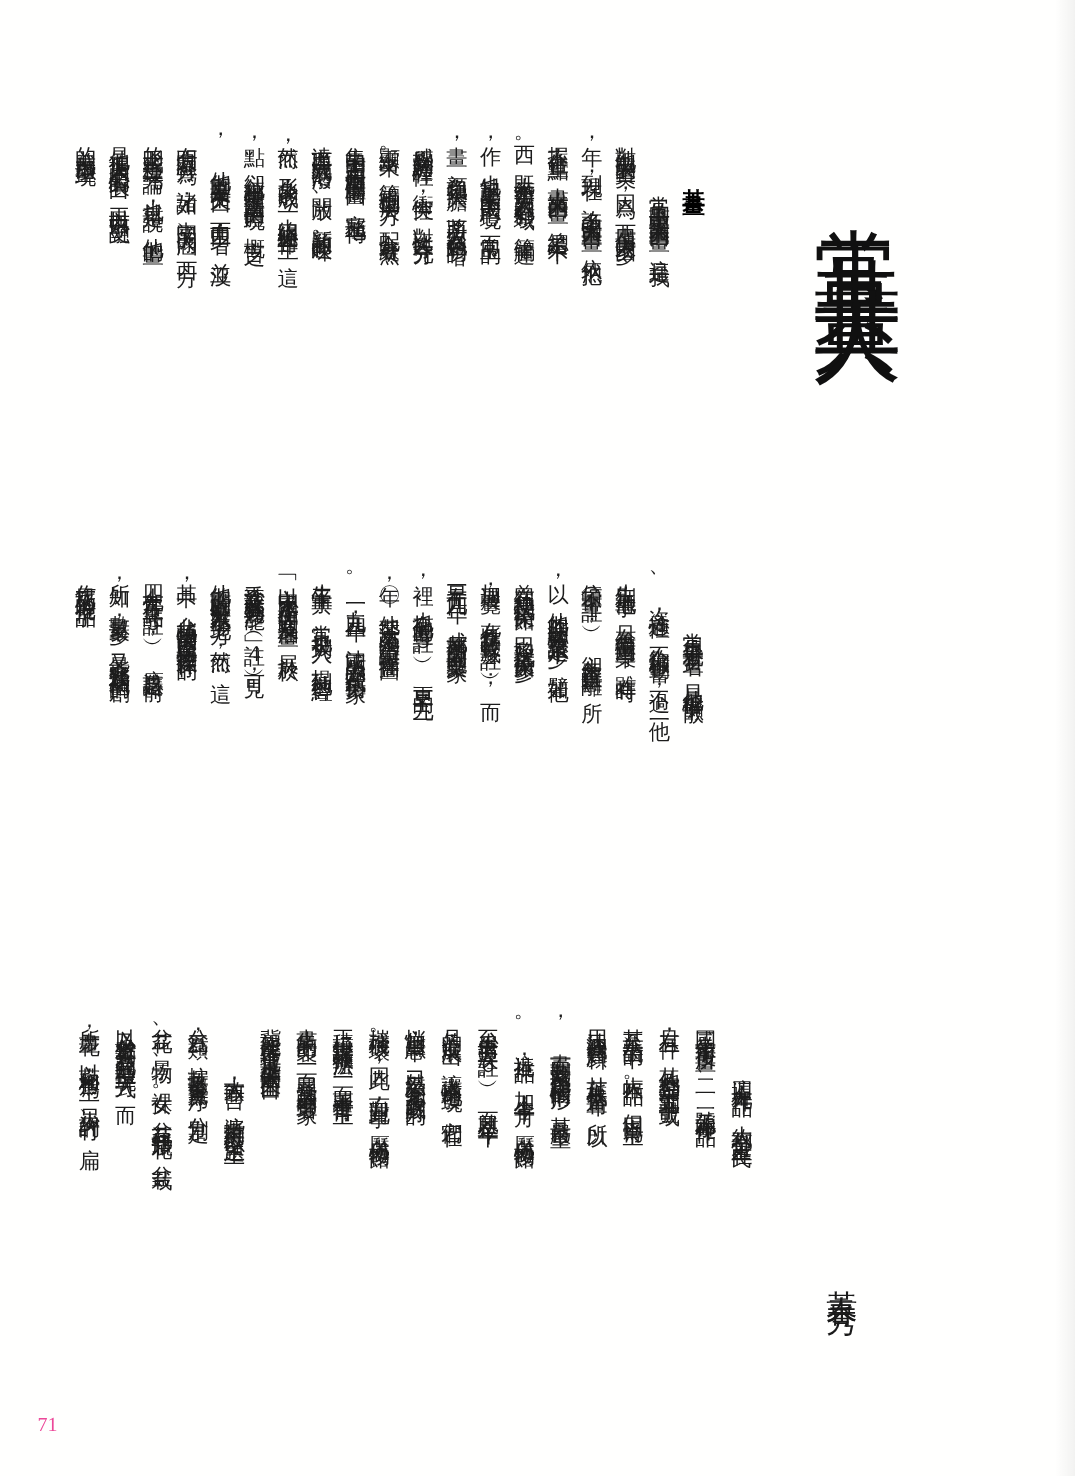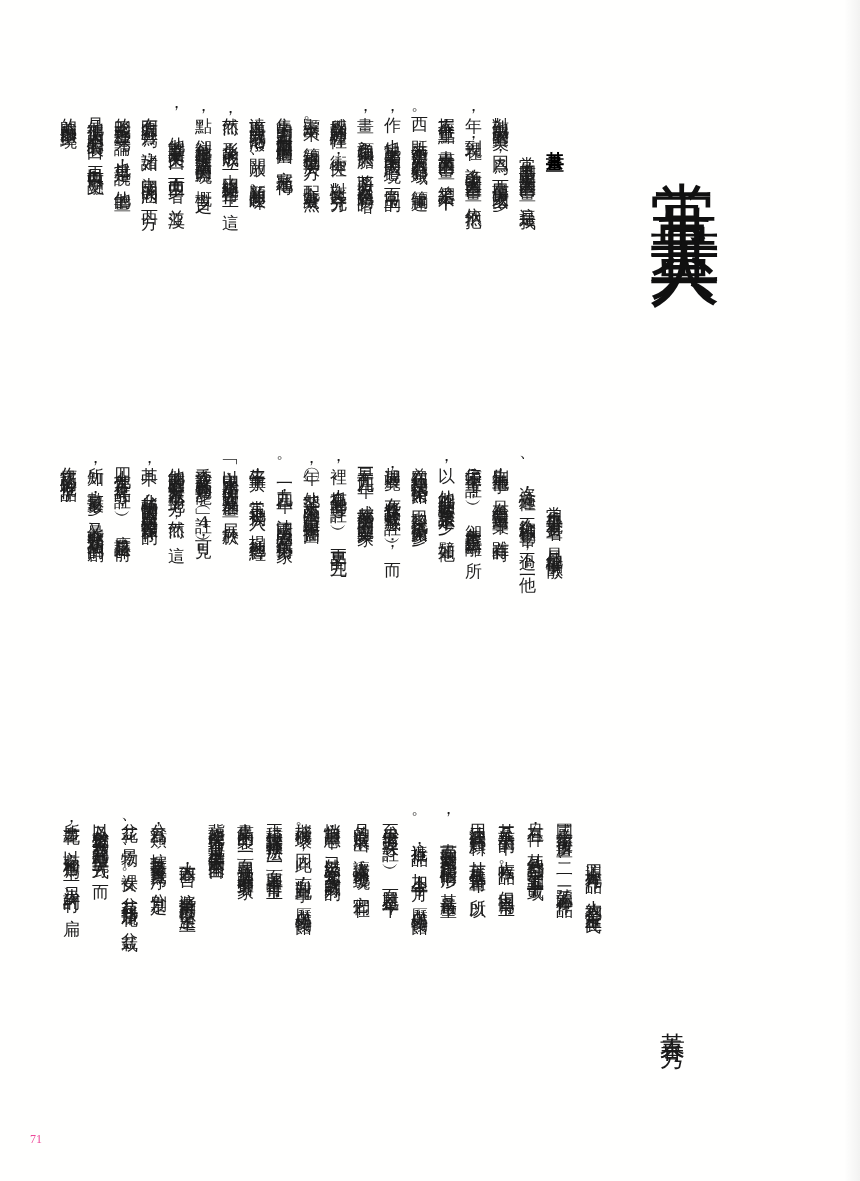--- a/index.html
+++ b/index.html
@@ -60,21 +60,21 @@
     writing-mode: vertical-rl;
     text-orientation: upright;
     font-size: 25px;
     line-height: 40px;
     letter-spacing: 6px;
     color: #1a1a1a;
   }
   .page-number {
     position: absolute;
     left: 30px; top: 1132px;
-    font-size: 12px;
+    font-size: 16px;
     color: #ec4899;
     font-family: "Liberation Serif", "DejaVu Serif", serif;
   }
 </style>
 </head>
 <body>
 
 <div class="page">
 
   <div class="scan-edge"></div>

